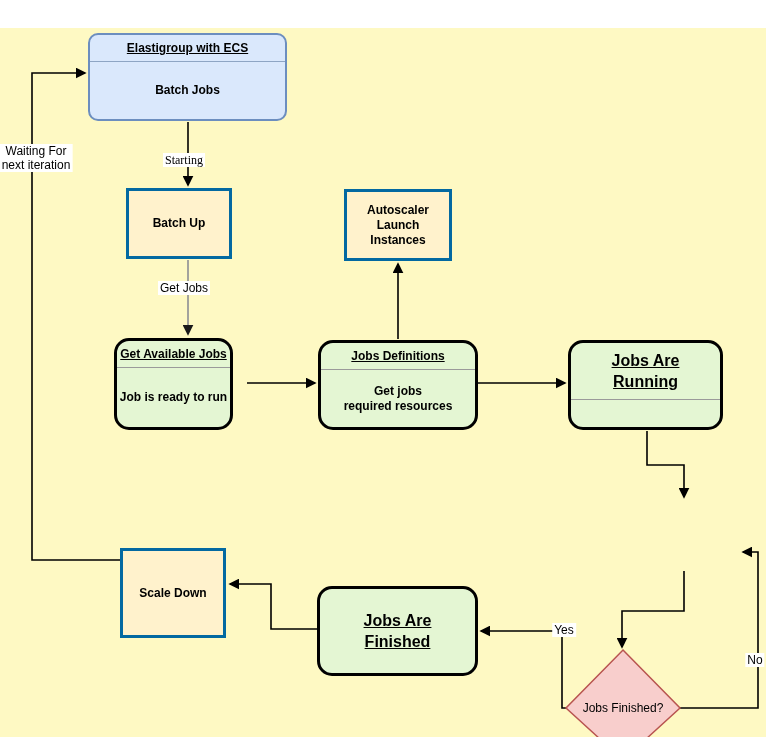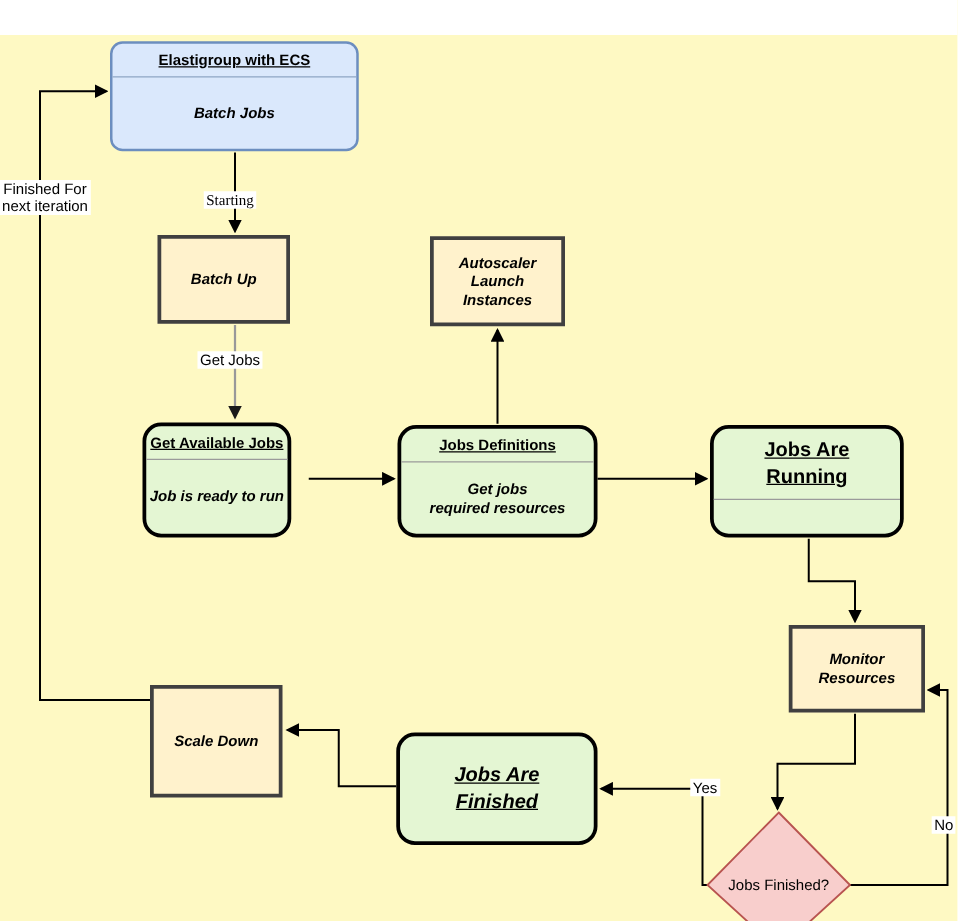--- a/index.html
+++ b/index.html
@@ -5,35 +5,34 @@
   html,body{margin:0;padding:0;background:#ffffff;}
   #stage{
     position:relative;width:766px;height:737px;background:#fef9c3;
     font-family:"Liberation Sans","DejaVu Sans",sans-serif;overflow:hidden;margin-top:28px;
   }
   #wires{position:absolute;left:0;top:0;width:766px;height:737px;}
   .node{
     position:absolute;box-sizing:border-box;display:flex;flex-direction:column;
     color:#000;
   }
-  .rect{border:3px solid #404040;background:#fff2cc;}
+  .rect{border:3px solid #0369a1;background:#fff2cc;}
   .rounded{border:3px solid #000;border-radius:15px;background:#e4f6d3;}
   .blue{border:2px solid #6c8ebf;border-radius:10px;background:#dae8fc;}
   .hdr{
     font-weight:bold;text-decoration:underline;font-size:12px;line-height:14px;
     display:flex;align-items:center;justify-content:center;text-align:center;
     white-space:pre-line;flex:0 0 auto;
   }
   .hdr.big{font-size:16px;line-height:21px;}
   .divider{flex:0 0 0;border-top:1px solid #9a9a9a;width:100%;}
   .nbody{
     flex:1 1 auto;display:flex;align-items:center;justify-content:center;
     text-align:center;font-weight:bold;font-size:12px;line-height:15px;
     white-space:pre-line;
-    font-style:italic;
   }
   .nbody.big{font-size:16px;line-height:21px;font-weight:bold;text-decoration:underline;}
   .edge-label{
     position:absolute;transform:translate(-50%,-50%);background:#ffffff;
     font-size:12px;line-height:14px;color:#000;padding:0 2px;text-align:center;
     white-space:pre-line;
   }
   .edge-label.nobg{background:transparent;}
 </style>
 </head>
@@ -95,36 +94,32 @@
 required resources</div>
   </div>
 
   <div class="node rounded" style="left:568px;top:312px;width:155px;height:90px;">
     <div class="hdr big" style="height:56px;">Jobs Are
  Running</div>
     <div class="divider"></div>
     <div class="nbody"></div>
   </div>
 
-  <div class="node rect" style="left:631px;top:472px;width:109px;height:70px;">
-    <div class="nbody">Monitor
-Resources</div>
-  </div>
 
   <div class="node rounded" style="left:317px;top:558px;width:161px;height:90px;">
     <div class="nbody big">Jobs Are 
 Finished</div>
   </div>
 
   <div class="node rect" style="left:120px;top:520px;width:106px;height:90px;">
     <div class="nbody">Scale Down</div>
   </div>
 
   <div class="edge-label nobg" style="left:623px;top:680px;">Jobs Finished?</div>
 
   <div class="edge-label" style="left:184px;top:132px;font-family:Liberation Serif, serif;">Starting</div>
   <div class="edge-label" style="left:184px;top:260px;">Get Jobs</div>
-  <div class="edge-label" style="left:36px;top:130px;">Finished For
+  <div class="edge-label" style="left:36px;top:130px;">Waiting For
 next iteration</div>
   <div class="edge-label" style="left:564px;top:602px;">Yes</div>
   <div class="edge-label" style="left:755px;top:632px;">No</div>
 
 </div>
 
 </body></html>

